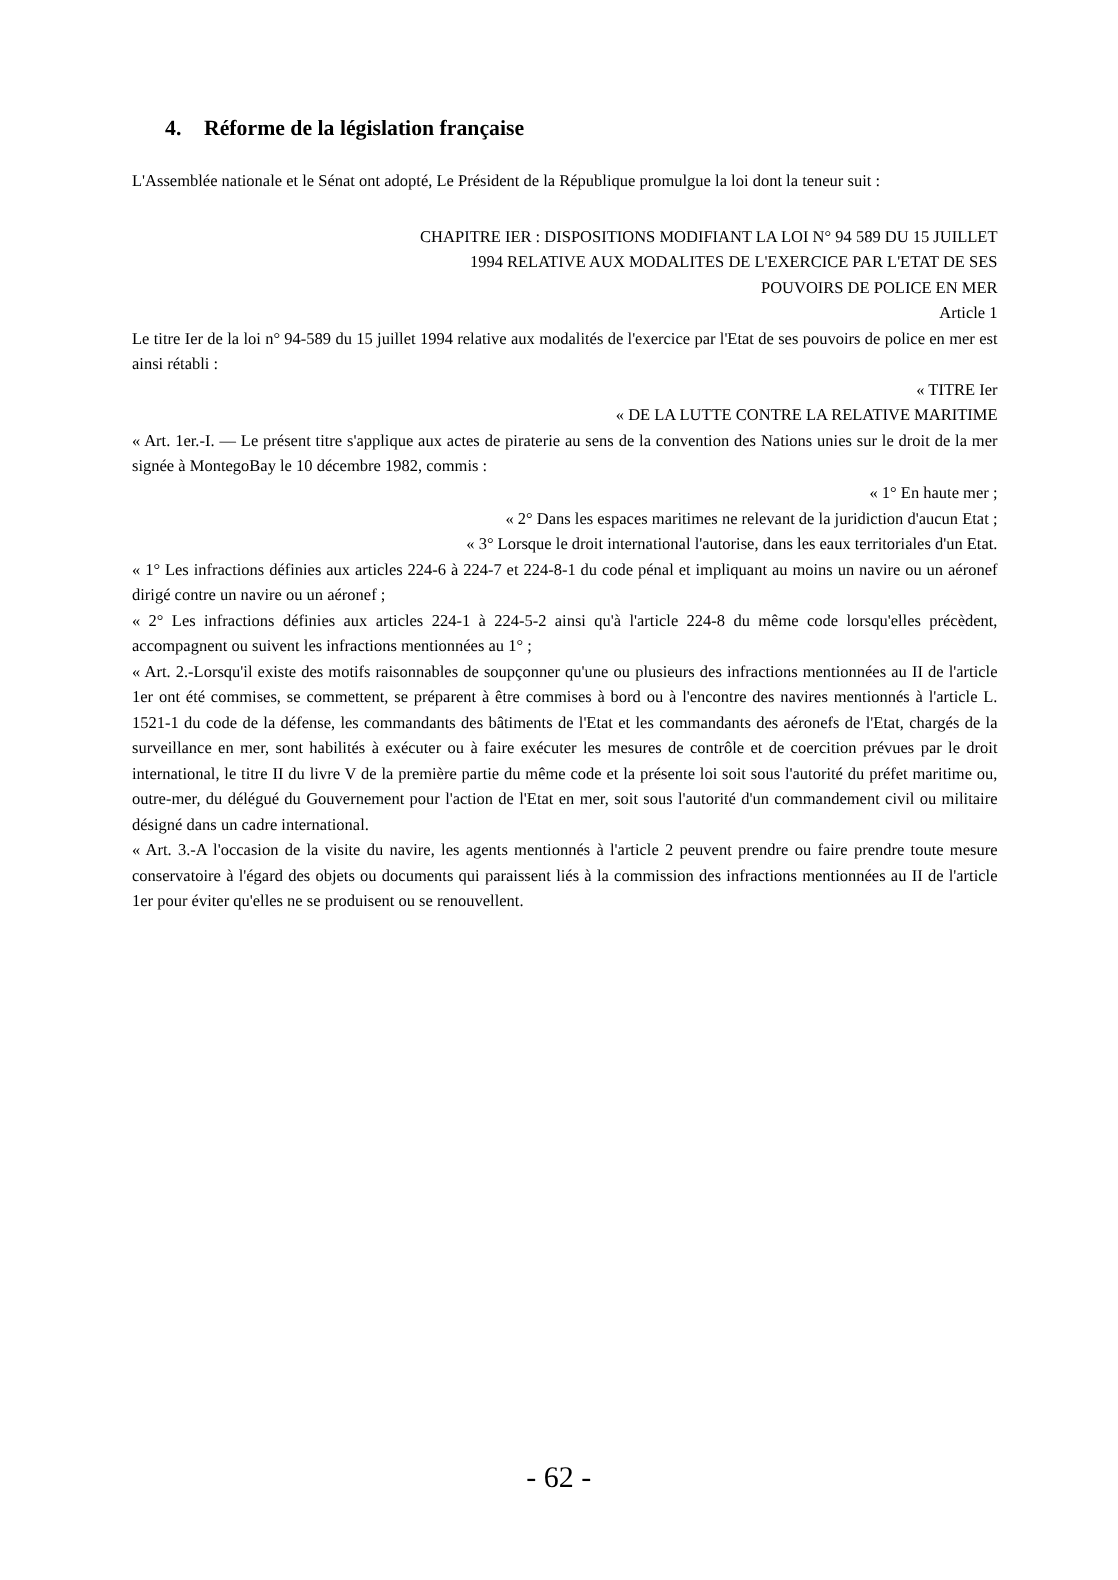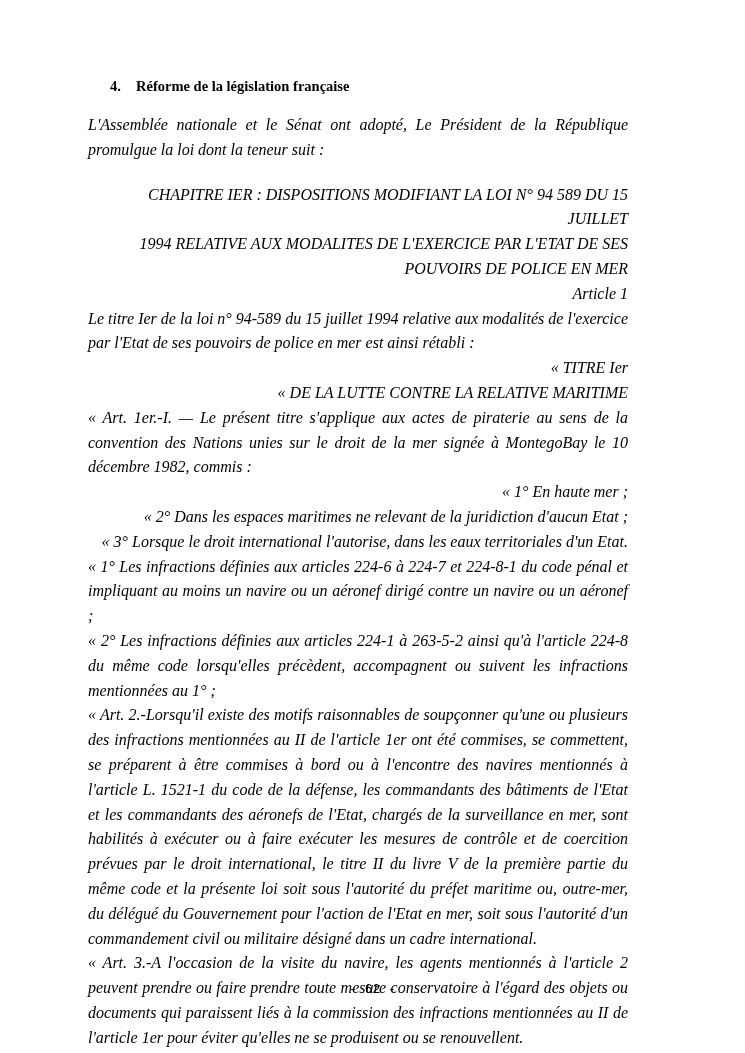--- a/index.html
+++ b/index.html
@@ -15,56 +15,55 @@
     position: relative;
     overflow: hidden;
   }
   .page {
     position: absolute;
     left: 0;
     top: 0;
     width: 745px;
     height: 1053px;
     box-sizing: border-box;
-    padding: 78px 117px 0 88px;
+    padding: 78px 80px 0 88px;
   }
   .heading {
     font-size: 14.5px;
     font-weight: bold;
     margin: 0 0 18px 0;
     padding-left: 22px;
     text-indent: 0;
   }
   .heading .num {
     display: inline-block;
     width: 26px;
   }
   p.para {
-    font-size: 16px;
+    font-size: 11px;
     line-height: 1.55;
     margin: 0 0 0 0;
     text-align: justify;
-    font-style: italic;
   }
   p.intro {
     margin-bottom: 20px;
     text-align: justify;
   }
   p.block {
     text-align: right;
     margin-bottom: 0;
   }
   .footer {
     position: absolute;
     left: 0;
     right: 0;
     bottom: 56px;
     text-align: center;
-    font-size: 13px;
-    font-family: Liberation Mono, monospace;
+    font-size: 20px;
+    font-family: Liberation Serif, serif;
   }
 </style>
 </head>
 <body>
 
 <div class="page">
 
   <div class="heading">
     <span class="num">4.</span><span>Réforme de la législation française</span>
   </div>
@@ -78,19 +77,19 @@
   <p class="para block">Article 1</p>
 
   <p class="para">Le titre Ier de la loi n° 94-589 du 15 juillet 1994 relative aux modalités de l'exercice par l'Etat de ses pouvoirs de police en mer est ainsi rétabli :</p>
   <p class="para block">« TITRE Ier</p>
   <p class="para block">« DE LA LUTTE CONTRE LA RELATIVE MARITIME</p>
   <p class="para">« Art. 1er.-I. — Le présent titre s'applique aux actes de piraterie au sens de la convention des Nations unies sur le droit de la mer signée à MontegoBay le 10 décembre 1982, commis :</p>
   <p class="para block">« 1° En haute mer ;</p>
   <p class="para block">« 2° Dans les espaces maritimes ne relevant de la juridiction d'aucun Etat ;</p>
   <p class="para block">« 3° Lorsque le droit international l'autorise, dans les eaux territoriales d'un Etat.</p>
   <p class="para">« 1° Les infractions définies aux articles 224-6 à 224-7 et 224-8-1 du code pénal et impliquant au moins un navire ou un aéronef dirigé contre un navire ou un aéronef ;</p>
-  <p class="para">« 2° Les infractions définies aux articles 224-1 à 263-5-2 ainsi qu'à l'article 224-8 du même code lorsqu'elles précèdent, accompagnent ou suivent les infractions mentionnées au 1° ;</p>
+  <p class="para">« 2° Les infractions définies aux articles 224-1 à 224-5-2 ainsi qu'à l'article 224-8 du même code lorsqu'elles précèdent, accompagnent ou suivent les infractions mentionnées au 1° ;</p>
   <p class="para">« Art. 2.-Lorsqu'il existe des motifs raisonnables de soupçonner qu'une ou plusieurs des infractions mentionnées au II de l'article 1er ont été commises, se commettent, se préparent à être commises à bord ou à l'encontre des navires mentionnés à l'article L. 1521-1 du code de la défense, les commandants des bâtiments de l'Etat et les commandants des aéronefs de l'Etat, chargés de la surveillance en mer, sont habilités à exécuter ou à faire exécuter les mesures de contrôle et de coercition prévues par le droit international, le titre II du livre V de la première partie du même code et la présente loi soit sous l'autorité du préfet maritime ou, outre-mer, du délégué du Gouvernement pour l'action de l'Etat en mer, soit sous l'autorité d'un commandement civil ou militaire désigné dans un cadre international.</p>
   <p class="para">« Art. 3.-A l'occasion de la visite du navire, les agents mentionnés à l'article 2 peuvent prendre ou faire prendre toute mesure conservatoire à l'égard des objets ou documents qui paraissent liés à la commission des infractions mentionnées au II de l'article 1er pour éviter qu'elles ne se produisent ou se renouvellent.</p>
 
   <div class="footer">- 62 -</div>
 
 </div>
 
 </body></html>

